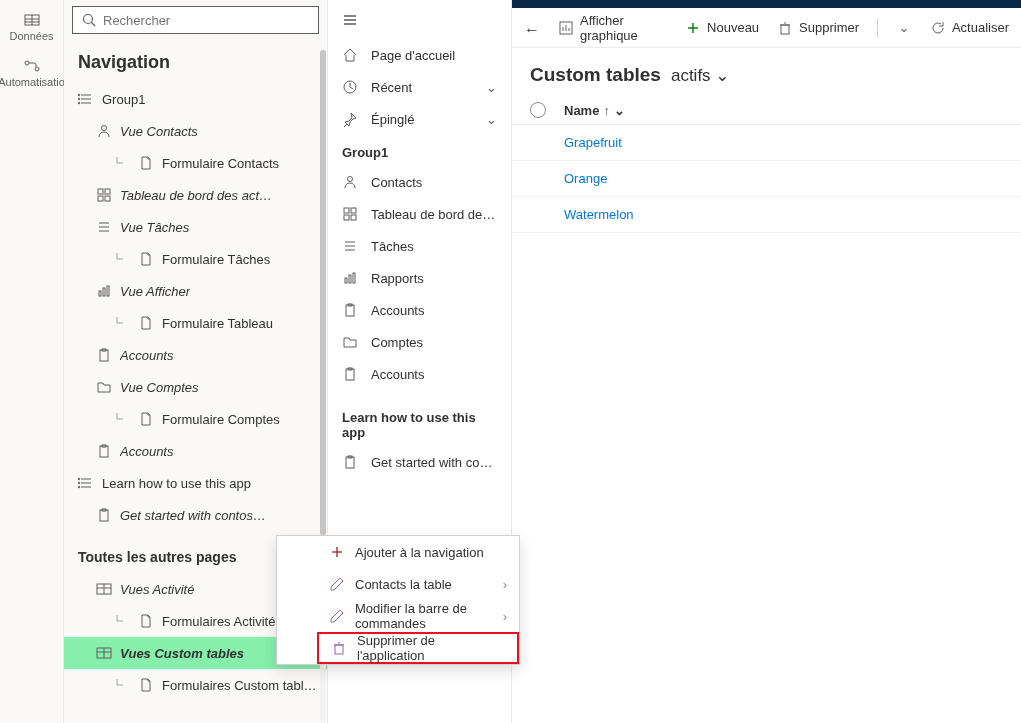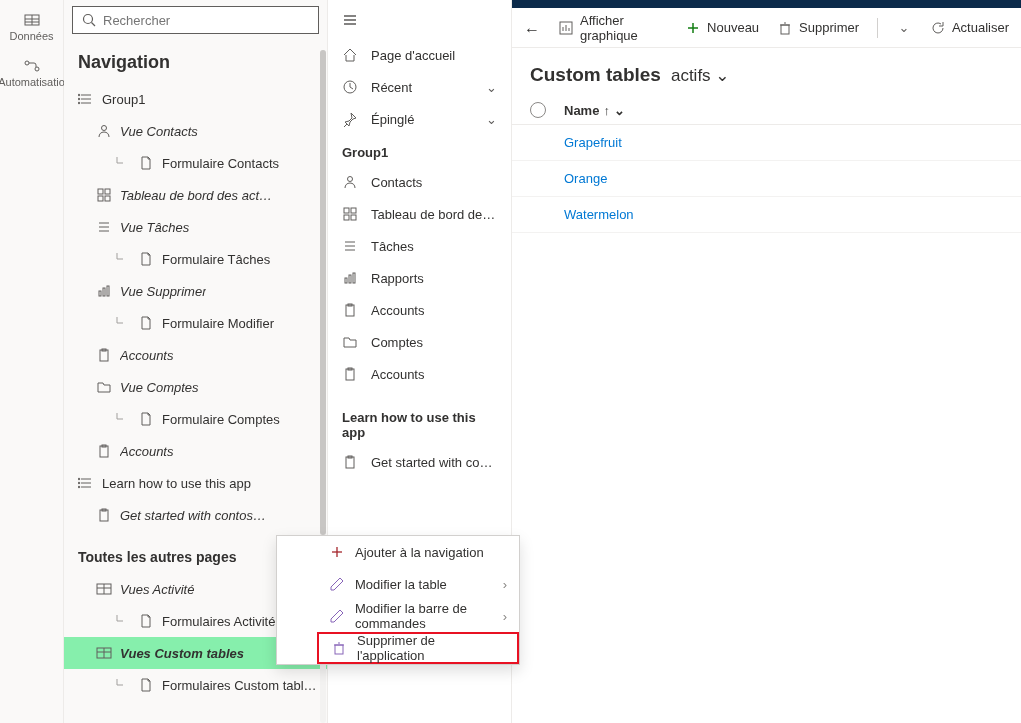--- a/index.html
+++ b/index.html
@@ -188,35 +188,35 @@
       <span class="nav-label">Formulaire Tâches</span>
     </div>
     <div class="nav-row ind1">
       <span class="ic">
           <svg viewBox="0 0 16 16" fill="none" stroke="#605e5c">
             <rect x="3" y="8" width="2" height="5"></rect>
             <rect x="7" y="5" width="2" height="8"></rect>
             <rect x="11" y="3" width="2" height="10"></rect>
           </svg>
         </span>
-      <span class="nav-label">Vue Supprimer</span>
+      <span class="nav-label">Vue Afficher</span>
     </div>
     <div class="nav-row ind2">
       <span class="ic">
           <svg viewBox="0 0 16 16" fill="none" stroke="#a19f9d">
             <path d="M3 2 V8 H9"></path>
           </svg>
         </span>
       <span class="ic">
           <svg viewBox="0 0 16 16" fill="none" stroke="#605e5c">
             <path d="M4 2h6l2 2v10H4z"></path>
             <path d="M10 2v2h2"></path>
           </svg>
         </span>
-      <span class="nav-label">Formulaire Modifier</span>
+      <span class="nav-label">Formulaire Tableau</span>
     </div>
     <div class="nav-row ind1">
       <span class="ic">
           <svg viewBox="0 0 16 16" fill="none" stroke="#605e5c">
             <rect x="4" y="3" width="8" height="11"></rect>
             <rect x="6" y="2" width="4" height="2"></rect>
           </svg>
         </span>
       <span class="nav-label">Accounts</span>
     </div>
@@ -525,21 +525,21 @@
         </svg>
       </span>
     <span>Ajouter à la navigation</span>
   </div>
   <div class="ctx-row">
     <span class="ic">
         <svg viewBox="0 0 16 16" fill="none" stroke="#8764b8">
           <path d="M11 2l3 3-9 9H2v-3z"></path>
         </svg>
       </span>
-    <span>Modifier la table</span>
+    <span>Contacts la table</span>
     <span class="chev">›</span>
   </div>
   <div class="ctx-row">
     <span class="ic">
         <svg viewBox="0 0 16 16" fill="none" stroke="#8764b8">
           <path d="M11 2l3 3-9 9H2v-3z"></path>
         </svg>
       </span>
     <span>Modifier la barre de commandes</span>
     <span class="chev">›</span>

